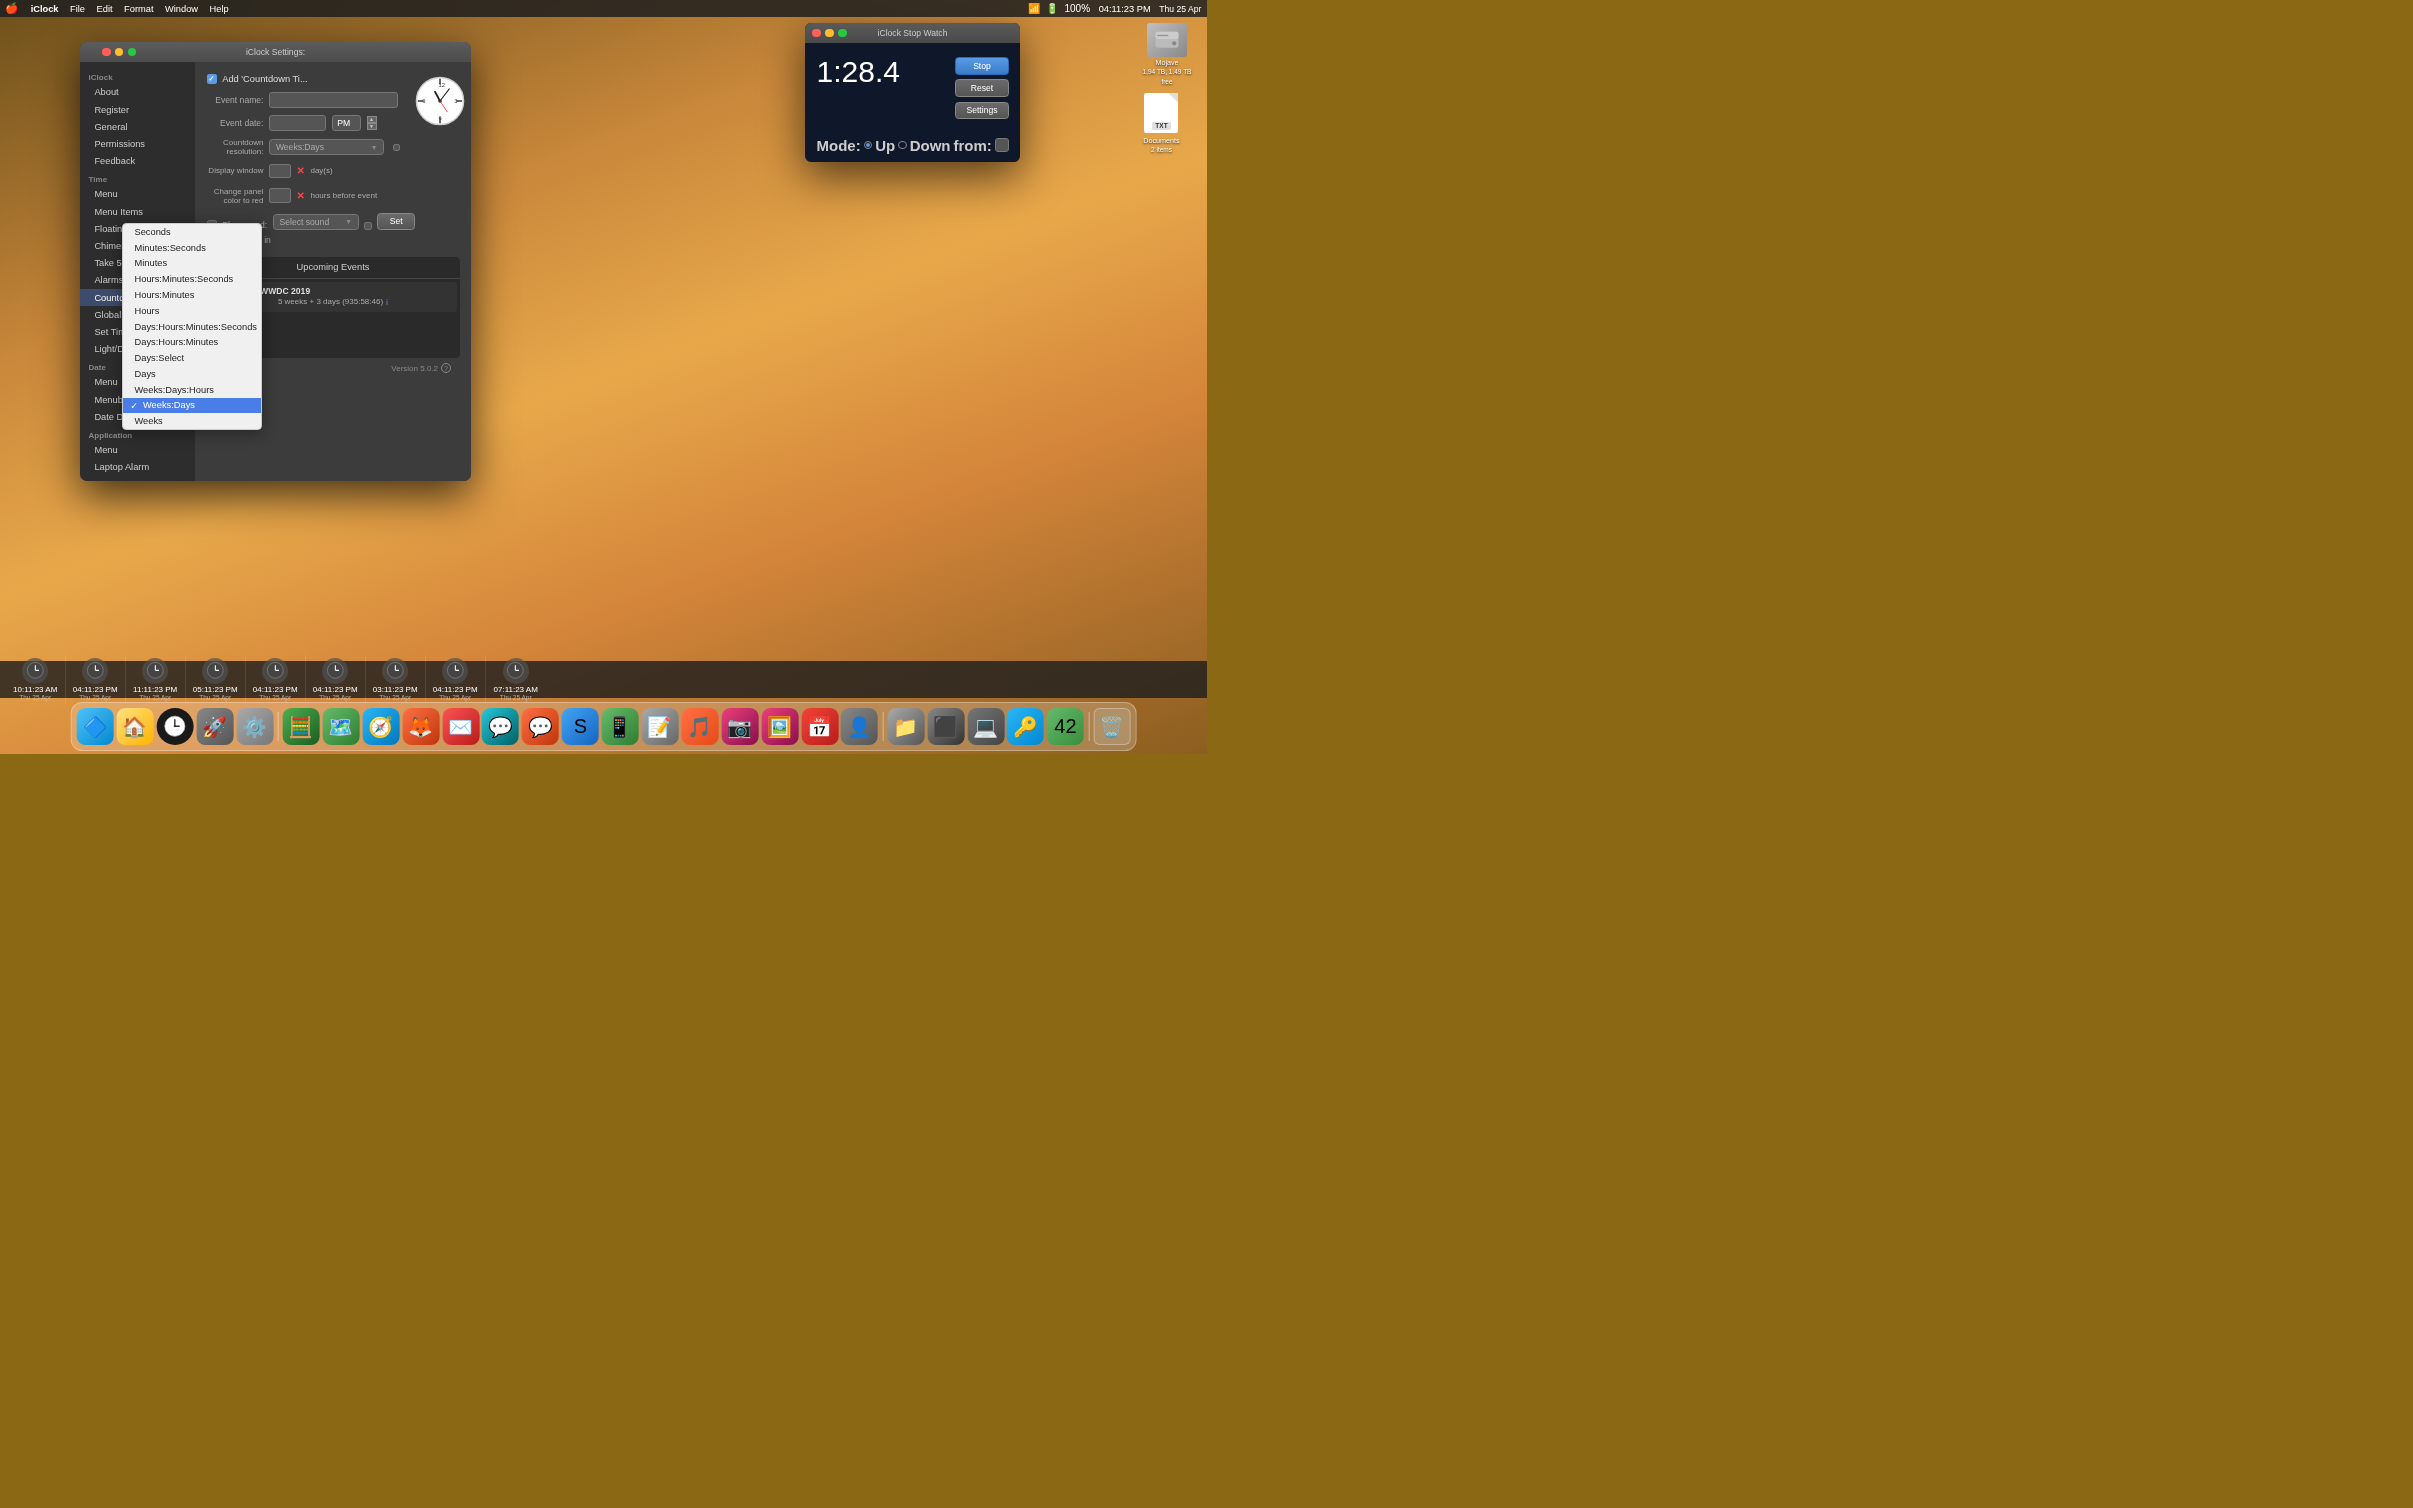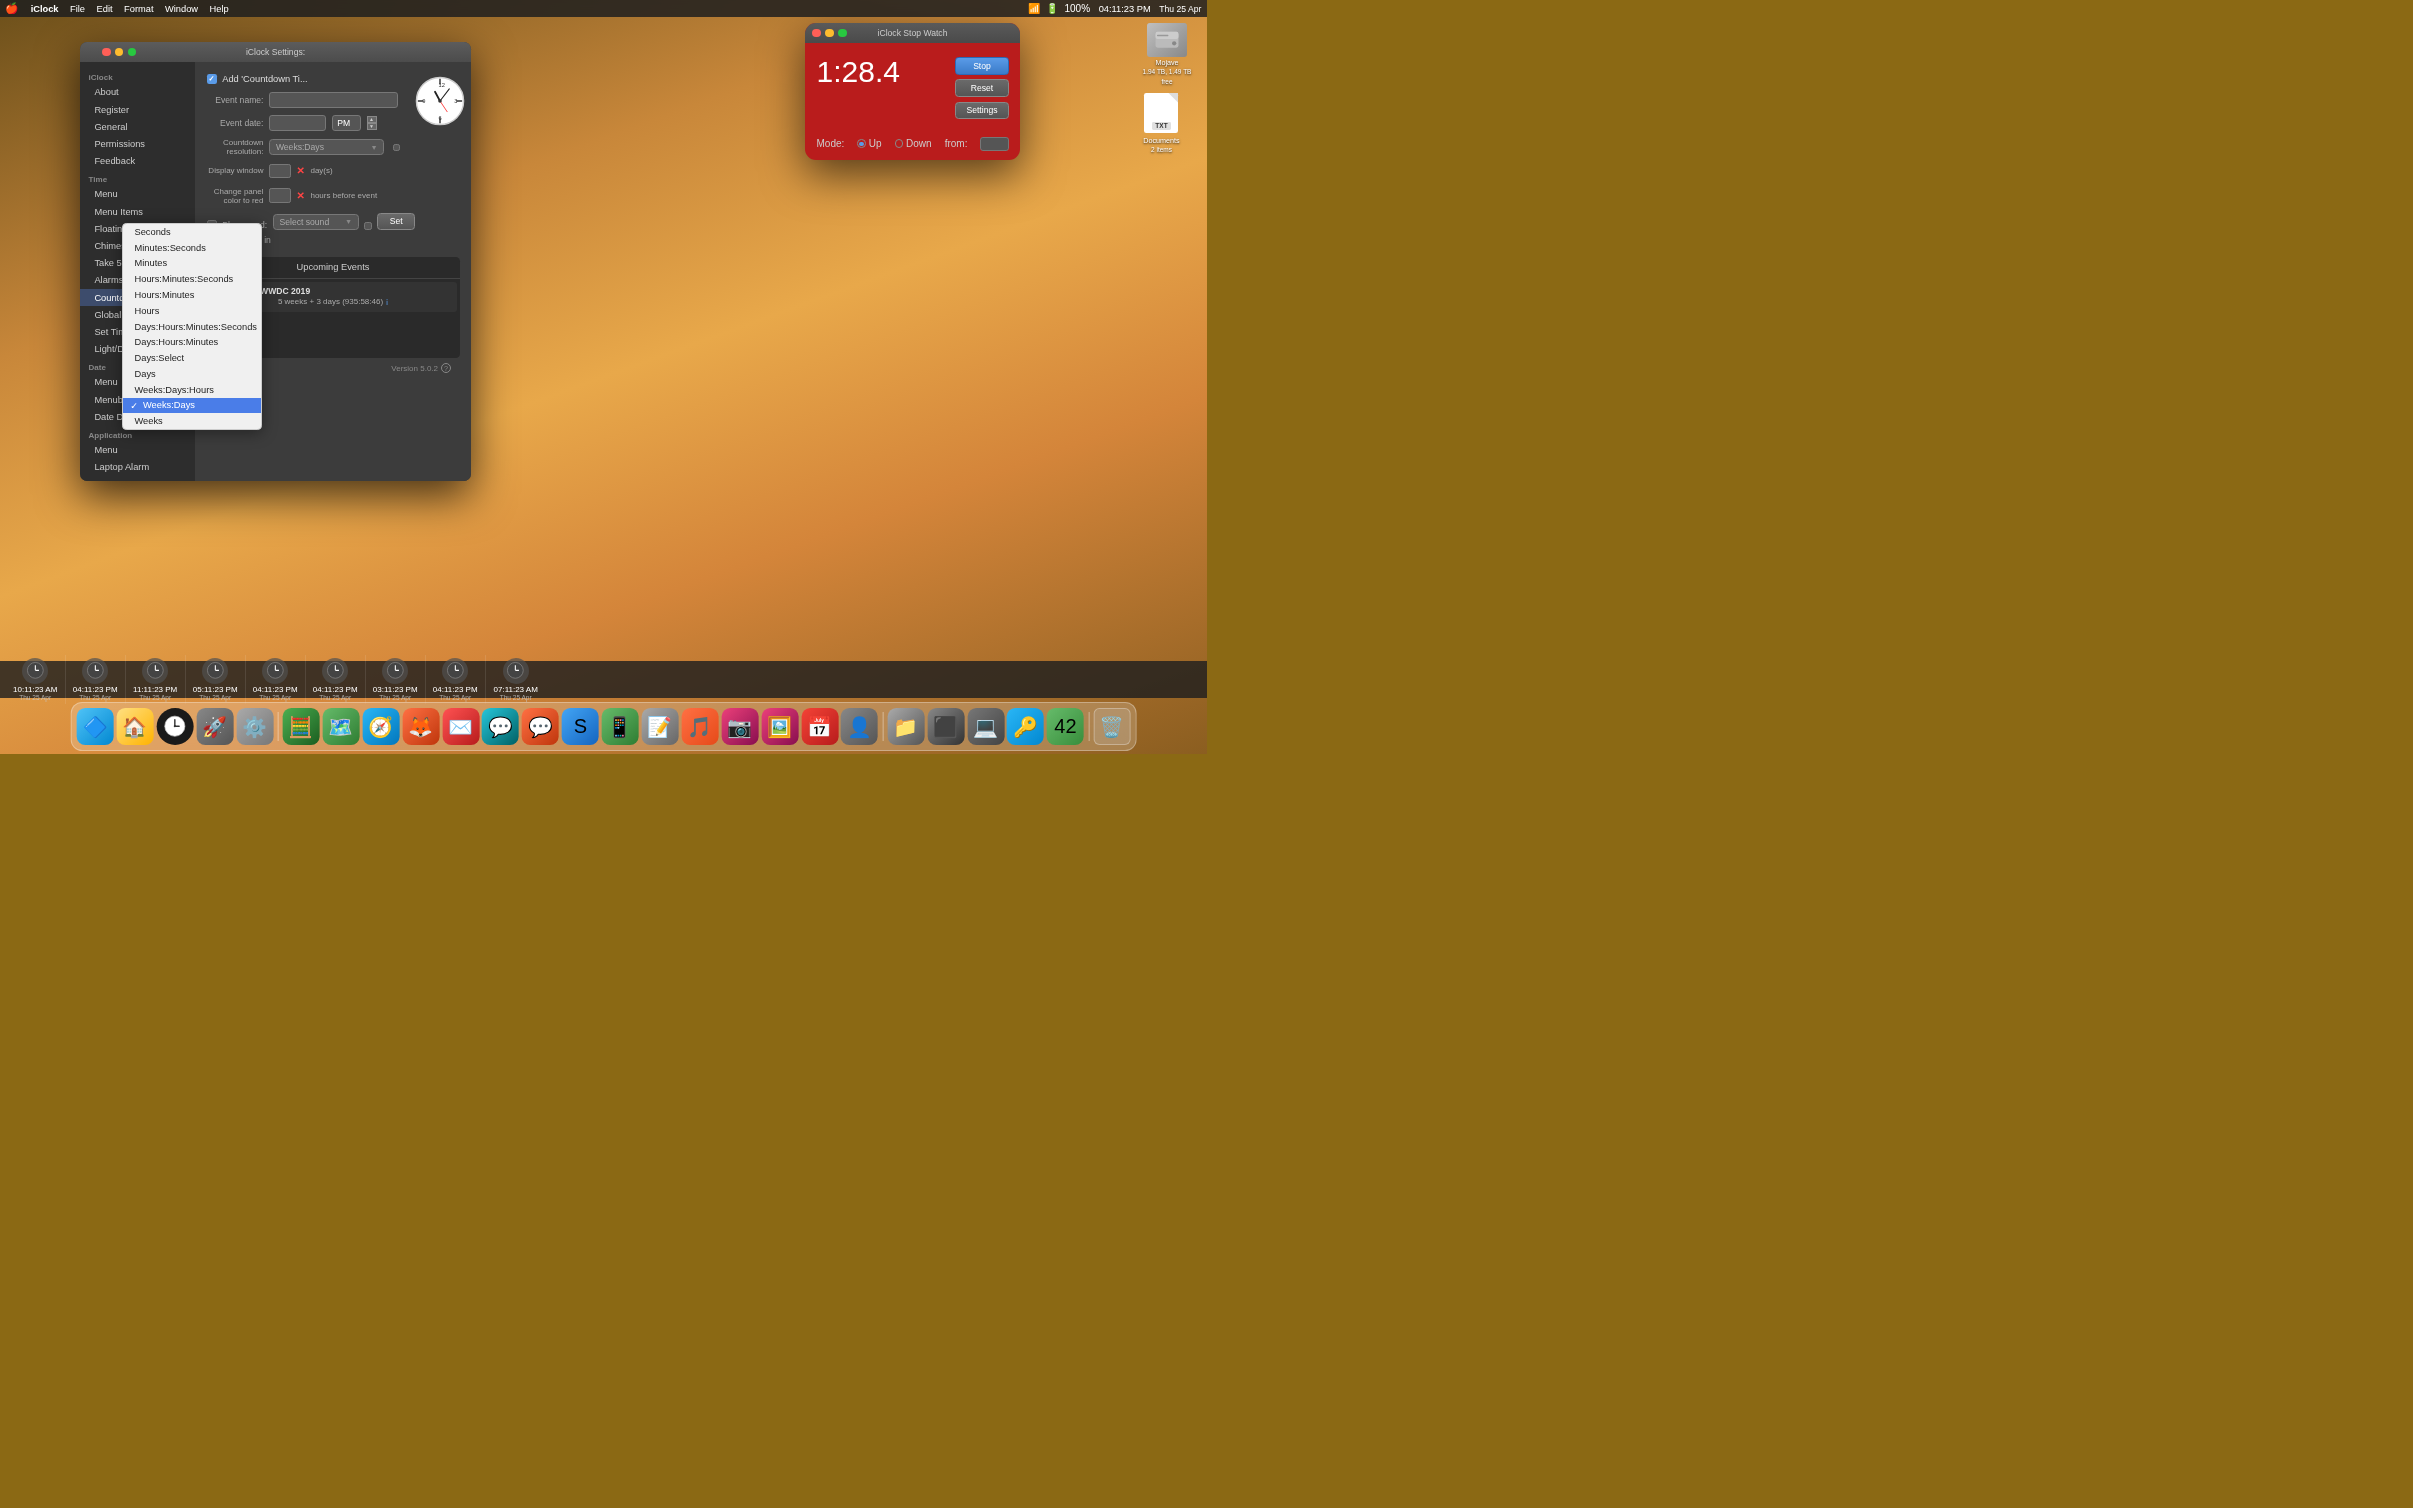--- a/index.html
+++ b/index.html
@@ -175,22 +175,22 @@
       background: rgba(255,255,255,0.4);
       margin: 0 1.4px;
     }
 
     
     .stopwatch-window {
       position: absolute;
       top: 23px;
       right: 187px;
       width: 215px;
-      background: #b91c1c;
-      border-radius: 11px;
+      background: #0f172a;
+      border-radius: 6px;
       box-shadow: 0 14.4px 43px rgba(0,0,0,0.6);
       overflow: hidden;
       z-index: 200;
     }
 
     .window-titlebar {
       height: 20px;
       background: linear-gradient(to bottom, #5a5a5a, #4a4a4a);
       display: flex;
       align-items: center;
@@ -261,23 +261,24 @@
 
     .sw-btn.active {
       background: linear-gradient(to bottom, #5a9be8, #3a7bc8);
       border-color: #2a6ab8;
     }
 
     .stopwatch-mode {
       padding: 5.7px 11.5px 8.6px;
       display: flex;
       align-items: center;
-      gap: 13px;
-      font-size: 10px;
+      gap: 3px;
+      font-size: 15px;
       color: #ccc;
+      font-weight: bold;
     }
 
     .mode-radio {
       display: flex;
       align-items: center;
       gap: 2.9px;
     }
 
     .radio-dot {
       width: 8.6px;

